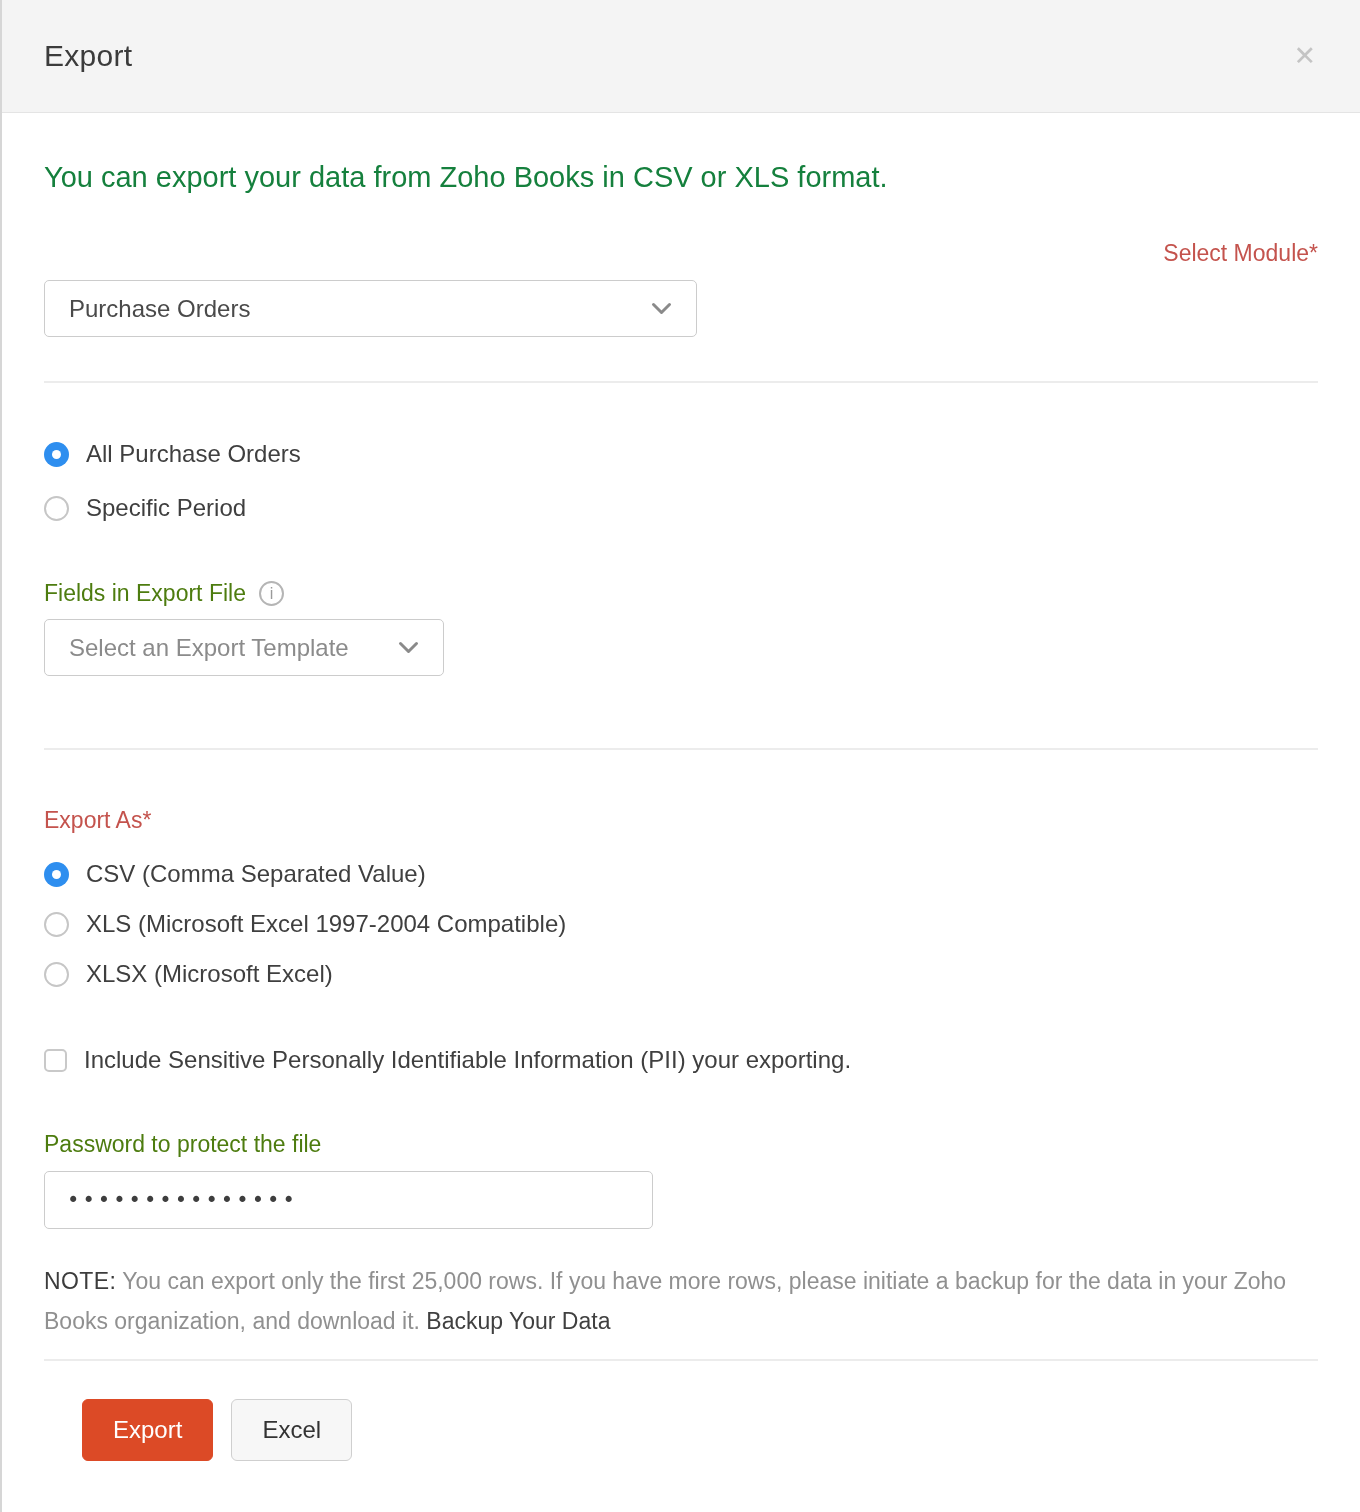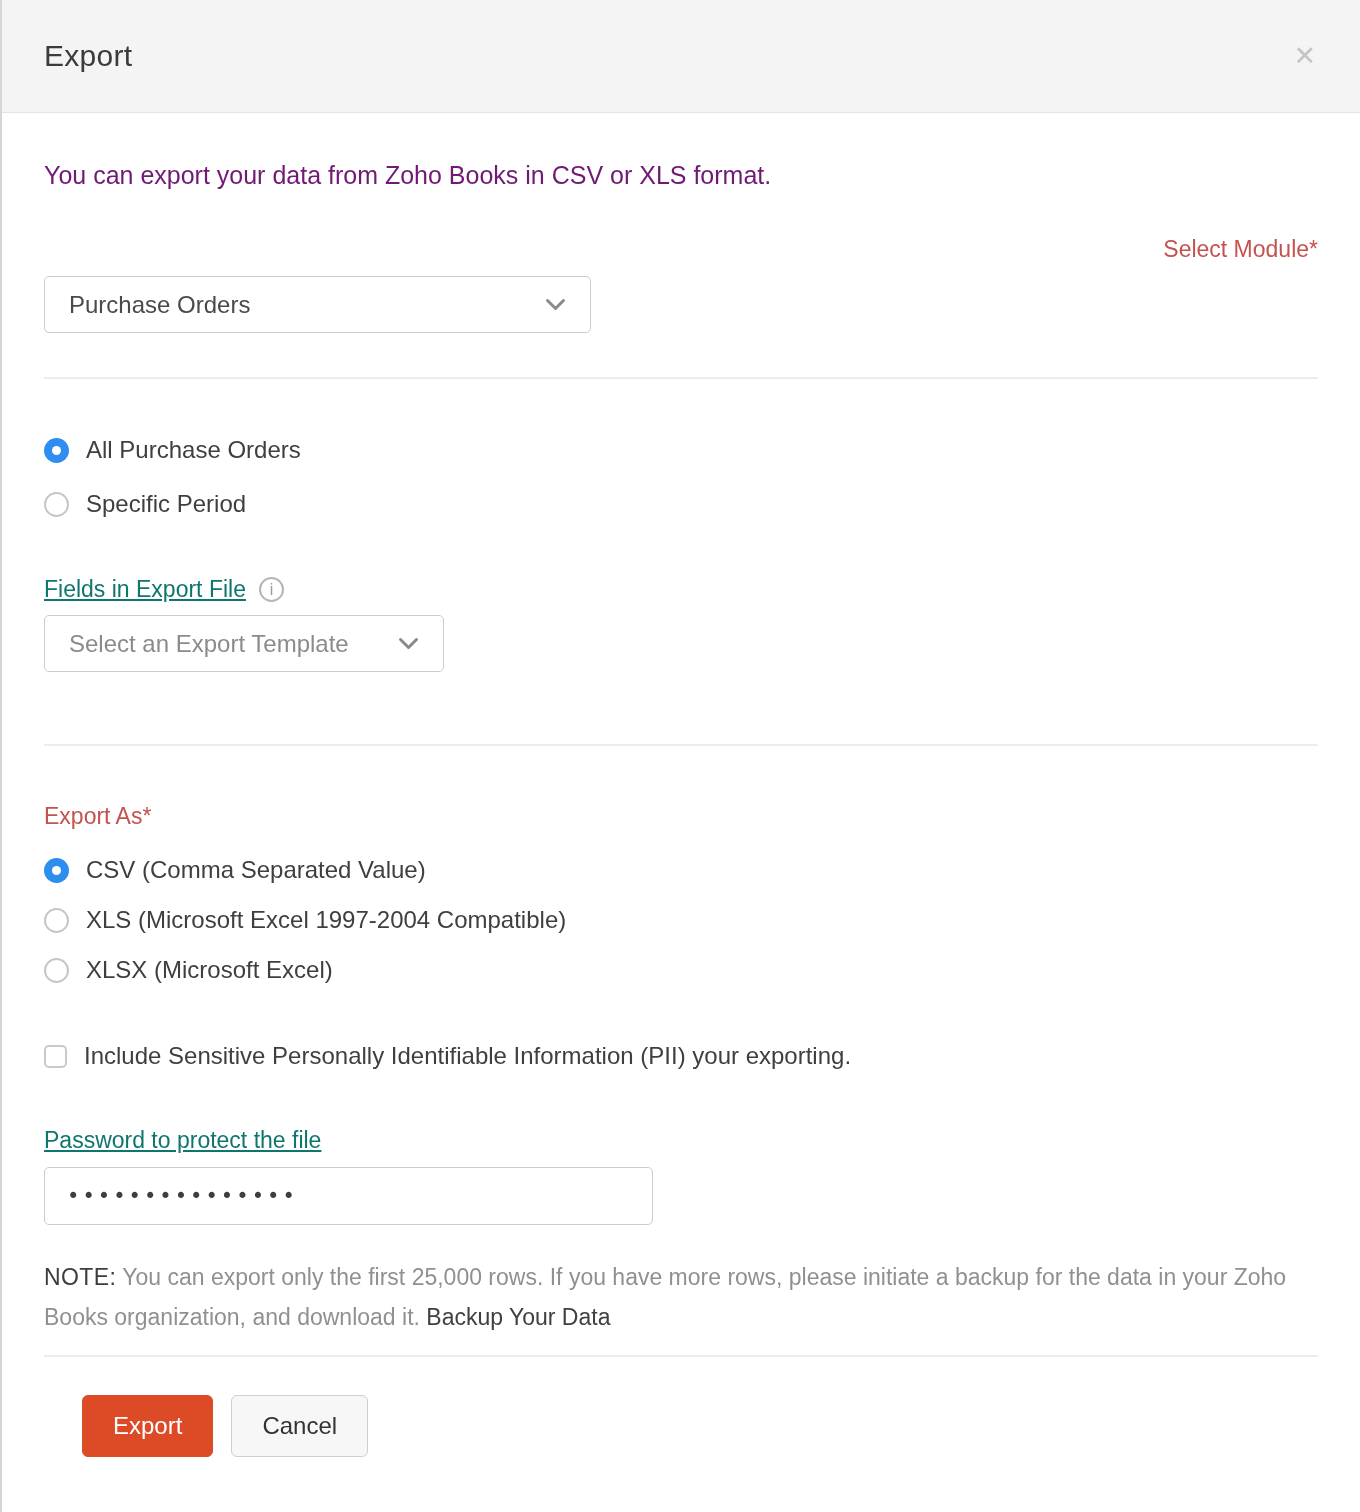--- a/index.html
+++ b/index.html
@@ -33,40 +33,40 @@
     background: none;
     border: none;
     font-size: 27px;
     line-height: 1;
     color: #c4c4c4;
     cursor: pointer;
     font-family: "Liberation Sans", sans-serif;
   }
   
   .content { padding: 0 42px 56px 42px; }
-  .intro { margin-top: 48px; font-size: 25px; color: #701a75; }
+  .intro { margin-top: 48px; font-size: 29px; color: #15803d; }
 
   .label { font-size: 23px; line-height: 27px; }
   .label.red { color: #c4534d; }
-  .label.dark { color: #0f766e; text-decoration: underline; }
+  .label.dark { color: #4d7c0f; }
   .module-label { margin-top: 46px; margin-bottom: 13px; text-align: right; }
 
   
   .select {
     height: 57px;
     border: 1px solid #ccc;
     border-radius: 5px;
     background: #fff;
     display: flex;
     align-items: center;
     justify-content: space-between;
     padding: 0 24px;
     cursor: pointer;
   }
-  .w-lg { width: 547px; gap: 36px; }
+  .w-lg { width: 653px; gap: 36px; }
   .w-md { width: 400px; }
   .select-value { font-size: 24px; color: #4a4a4a; }
   .select-value.placeholder { color: #8b8b8b; }
   .chevron { flex: 0 0 auto; margin-left: 12px; }
 
   .divider { height: 2px; background: #ececec; }
   .divider-1 { margin-top: 44px; }
   .divider-2 { margin-top: 72px; }
   .divider-3 { margin-top: 18px; }
 
@@ -241,17 +241,17 @@
 
     <div class="label dark password-label">Password to protect the file</div>
     <input class="password-input" type="text" readonly="" value="•••••••••••••••" style="">
 
     <p class="note"><span class="note-prefix">NOTE:</span><span> You can export only the first 25,000 rows. If you have more rows, please initiate a backup for the data in your Zoho Books organization, and download it. </span><a class="note-link">Backup Your Data</a></p>
 
     <div class="divider divider-3"></div>
 
     <div class="actions">
       <button class="btn btn-primary">Export</button>
-      <button class="btn btn-secondary">Cancel</button>
+      <button class="btn btn-secondary">Excel</button>
     </div>
 
   </main>
 </div>
 
 </body></html>

